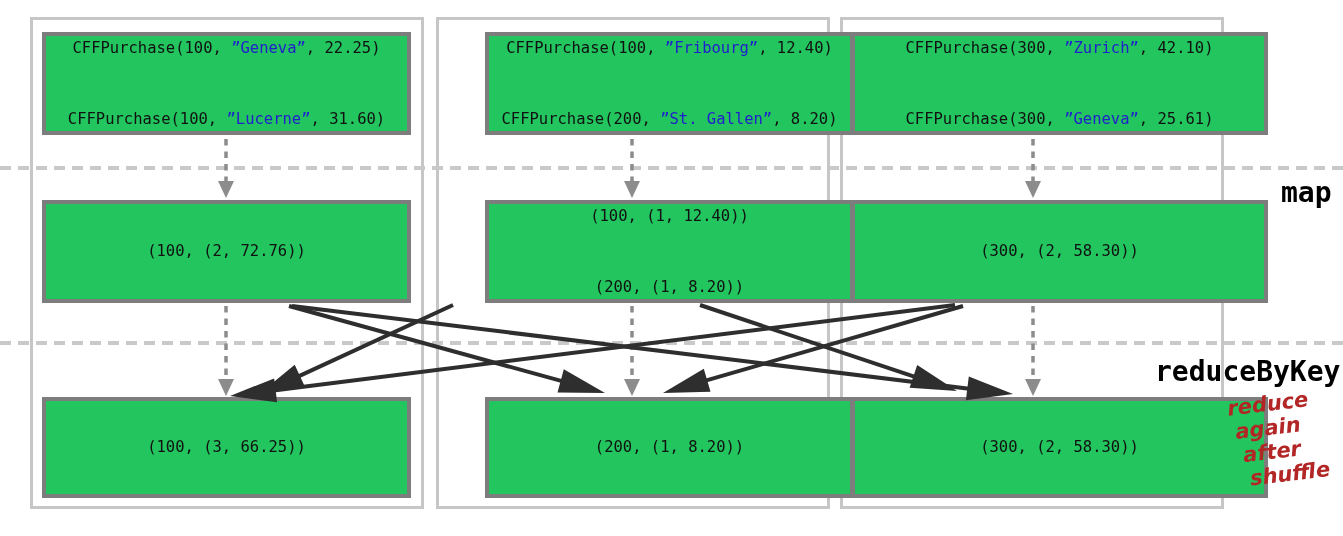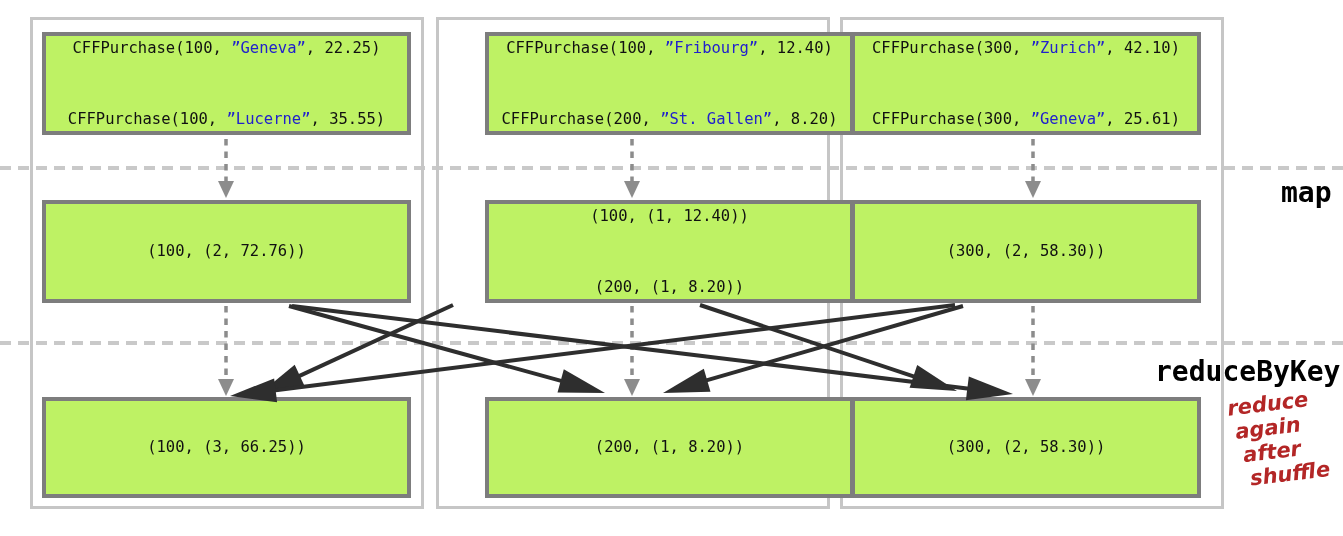--- a/index.html
+++ b/index.html
@@ -13,29 +13,29 @@
   #sep-reduce{top:341px;}
 
   
   .frame{position:absolute;top:17px;height:492px;border:3px solid #c6c6c6;
          background:transparent;box-sizing:border-box;z-index:2;}
   #frame-1{left:30px;width:394px;}
   #frame-2{left:436px;width:394px;}
   #frame-3{left:840px;width:384px;}
 
   
-  .box{position:absolute;background:#bef264;border:4px solid #7d7d7d;
+  .box{position:absolute;background:#22c55e;border:4px solid #7d7d7d;
        box-sizing:border-box;z-index:3;display:flex;flex-direction:column;
        justify-content:center;align-items:center;gap:40px;}
   .box-line{font-size:15.5px;line-height:31px;color:#111;white-space:pre;}
   .city{color:#2121cc;}
 
   .c1{left:42px;width:369px;}
   .c2{left:448px;width:369px;margin-left:37px;}
-  .c3{left:851px;width:350px;text-align:center;}
+  .c3{left:851px;width:417px;text-align:center;}
   .row-top{top:32px;height:103px;}
   .row-mid{top:200px;height:103px;}
   .row-bot{top:397px;height:101px;}
 
   
   svg.arrows{position:absolute;left:0;top:0;z-index:4;pointer-events:none;}
 
   
   .stage-label{position:absolute;z-index:5;font-weight:bold;font-size:28px;
                color:#000;white-space:nowrap;}
@@ -58,21 +58,21 @@
 
 <div class="separator" id="sep-map"></div>
 <div class="separator" id="sep-reduce"></div>
 
 <div class="frame" id="frame-1"></div>
 <div class="frame" id="frame-2"></div>
 <div class="frame" id="frame-3"></div>
 
 <div class="box c1 row-top">
     <div class="box-line"><span>CFFPurchase(100, </span><span class="city">”Geneva”</span><span>, 22.25)</span></div>
-    <div class="box-line"><span>CFFPurchase(100, </span><span class="city">”Lucerne”</span><span>, 35.55)</span></div>
+    <div class="box-line"><span>CFFPurchase(100, </span><span class="city">”Lucerne”</span><span>, 31.60)</span></div>
   </div>
 <div class="box c2 row-top">
     <div class="box-line"><span>CFFPurchase(100, </span><span class="city">”Fribourg”</span><span>, 12.40)</span></div>
     <div class="box-line"><span>CFFPurchase(200, </span><span class="city">”St. Gallen”</span><span>, 8.20)</span></div>
   </div>
 <div class="box c3 row-top">
     <div class="box-line"><span>CFFPurchase(300, </span><span class="city">”Zurich”</span><span>, 42.10)</span></div>
     <div class="box-line"><span>CFFPurchase(300, </span><span class="city">”Geneva”</span><span>, 25.61)</span></div>
   </div>
 

